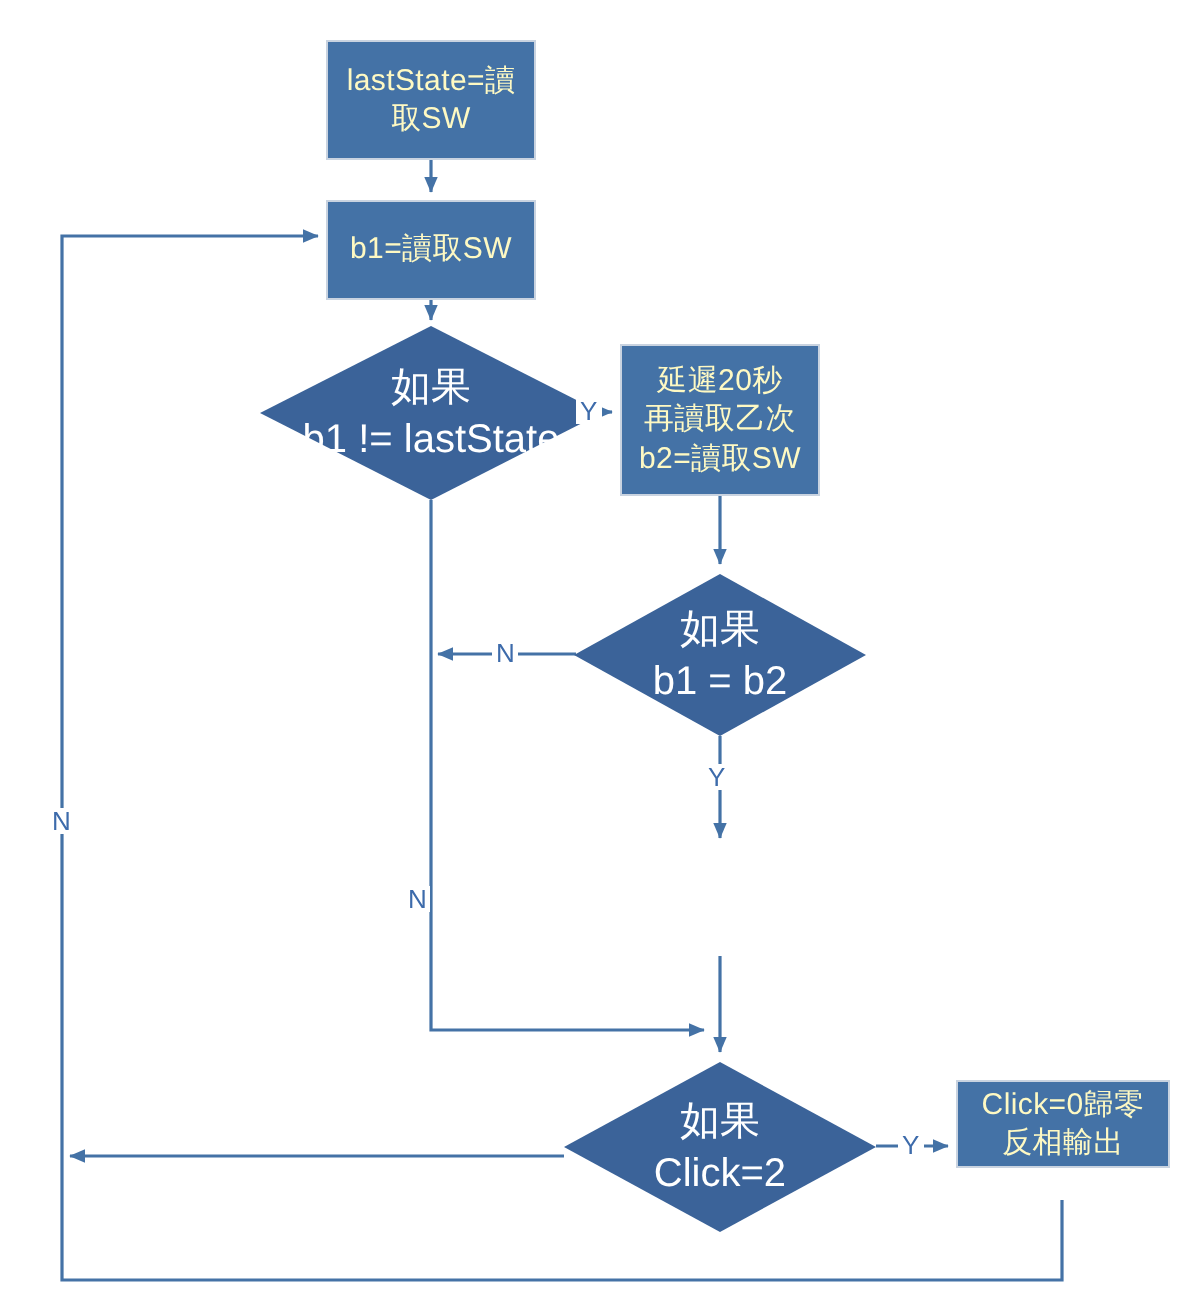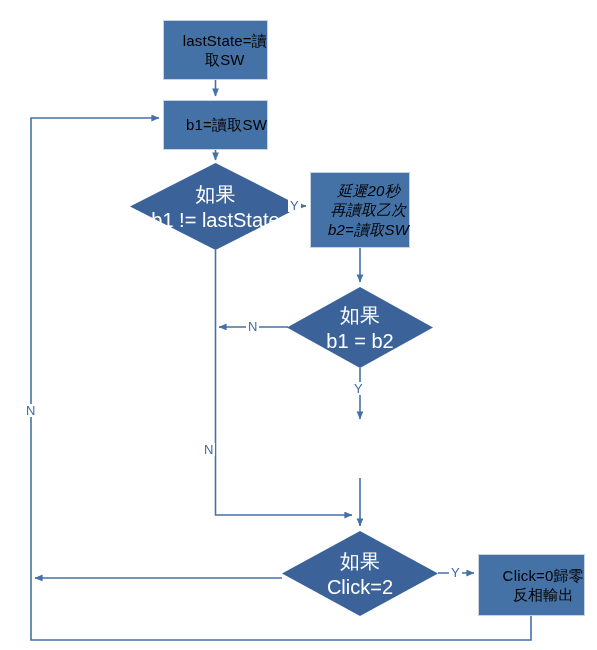--- a/index.html
+++ b/index.html
@@ -23,23 +23,23 @@
     top: 0;
     width: 597px;
     height: 650px;
     pointer-events: none;
   }
   .node {
     position: absolute;
     box-sizing: border-box;
     display: flex;
     align-items: center;
-    justify-content: flex-end;
+    justify-content: center;
     text-align: center;
-    color: #000000;
+    color: #fef9c3;
     font-size: 15px;
     line-height: 1.28;
     letter-spacing: 0.2px;
   }
   .proc {
     background: #4472A6;
     border: 1px solid #c9d3e0;
   }
   .dia-wrap {
     position: absolute;
@@ -126,21 +126,21 @@
 
   <div class="dia-wrap" style="left:130px; top:163px; width:171px; height:87px;">
     <svg class="dia-shape" viewBox="0 0 171 87" preserveAspectRatio="none">
       <polygon points="85.5,0 171,43.5 85.5,87 0,43.5" fill="#3B6399"></polygon>
     </svg>
     <div class="dia-label">
       <span class="lines">如果<br>b1 != lastState</span>
     </div>
   </div>
 
-  <div class="node proc" style="left:310px; top:172px; width:100px; height:76px;font-style:italic;">
+  <div class="node proc" style="left:310px; top:172px; width:100px; height:76px;">
     <span class="lines">延遲20秒<br>再讀取乙次<br>b2=讀取SW</span>
   </div>
 
   <div class="dia-wrap" style="left:287px; top:287px; width:146px; height:81px;">
     <svg class="dia-shape" viewBox="0 0 146 81" preserveAspectRatio="none">
       <polygon points="73,0 146,40.5 73,81 0,40.5" fill="#3B6399"></polygon>
     </svg>
     <div class="dia-label">
       <span class="lines">如果<br>b1 = b2</span>
     </div>
@@ -149,21 +149,21 @@
 
   <div class="dia-wrap" style="left:282px; top:531px; width:156px; height:85px;">
     <svg class="dia-shape" viewBox="0 0 156 85" preserveAspectRatio="none">
       <polygon points="78,0 156,42.5 78,85 0,42.5" fill="#3B6399"></polygon>
     </svg>
     <div class="dia-label">
       <span class="lines">如果<br>Click=2</span>
     </div>
   </div>
 
-  <div class="node proc" style="left:478px; top:554px; width:107px; height:62px;">
+  <div class="node proc" style="left:478px; top:540px; width:107px; height:44px;">
     <span class="lines">Click=0歸零<br>反相輸出</span>
   </div>
 
   <div class="edge-label" style="left:288px; top:199px;">Y</div>
 
   <div class="edge-label" style="left:202px; top:443px;">N</div>
 
   <div class="edge-label" style="left:246px; top:320px;">N</div>
 
   <div class="edge-label" style="left:352px; top:382px;">Y</div>

